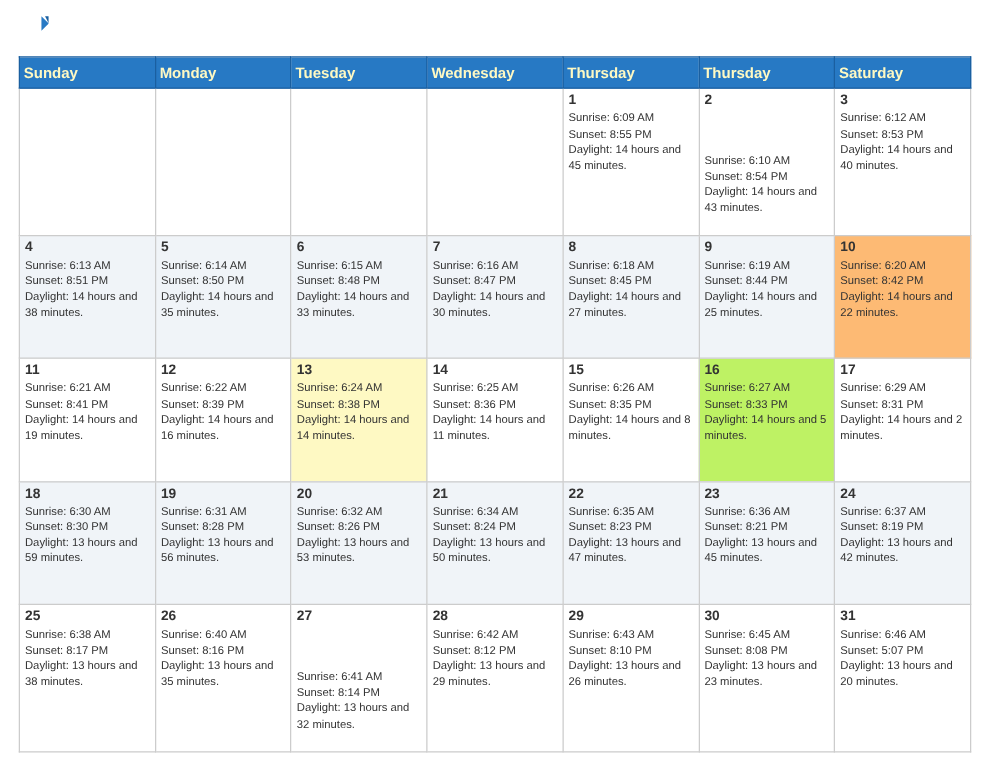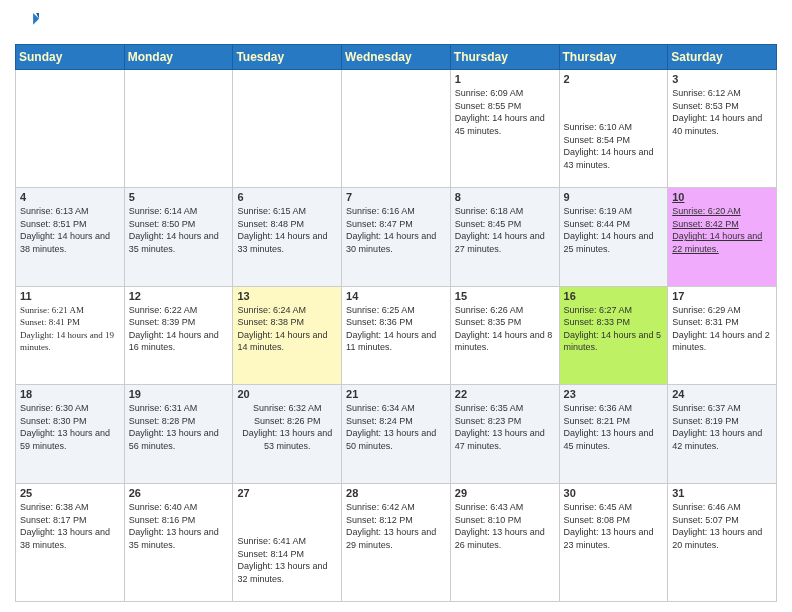--- a/index.html
+++ b/index.html
@@ -190,31 +190,31 @@
             <div class="sun-info" style="white-space: pre-line;">Sunrise: 6:18 AM
 Sunset: 8:45 PM
 Daylight: 14 hours and 27 minutes.</div>
           </td>
           <td style="background: rgb(240, 244, 248);">
             <span class="day-number">9</span>
             <div class="sun-info" style="white-space: pre-line;">Sunrise: 6:19 AM
 Sunset: 8:44 PM
 Daylight: 14 hours and 25 minutes.</div>
           </td>
-          <td style="background: #f0abfc; text-decoration: underline;">
+          <td style="background: #fdba74;">
             <span class="day-number">10</span>
             <div class="sun-info" style="white-space: pre-line;">Sunrise: 6:20 AM
 Sunset: 8:42 PM
 Daylight: 14 hours and 22 minutes.</div>
           </td>
         </tr>
         <tr>
           <td style="background: rgb(255, 255, 255);">
             <span class="day-number">11</span>
-            <div class="sun-info" style="white-space: pre-line; font-family: Liberation Serif, serif;">Sunrise: 6:21 AM
+            <div class="sun-info" style="white-space: pre-line;">Sunrise: 6:21 AM
 Sunset: 8:41 PM
 Daylight: 14 hours and 19 minutes.</div>
           </td>
           <td style="background: rgb(255, 255, 255);">
             <span class="day-number">12</span>
             <div class="sun-info" style="white-space: pre-line;">Sunrise: 6:22 AM
 Sunset: 8:39 PM
 Daylight: 14 hours and 16 minutes.</div>
           </td>
           <td style="background: #fef9c3;">
@@ -256,21 +256,21 @@
 Daylight: 13 hours and 59 minutes.</div>
           </td>
           <td style="background: rgb(240, 244, 248);">
             <span class="day-number">19</span>
             <div class="sun-info" style="white-space: pre-line;">Sunrise: 6:31 AM
 Sunset: 8:28 PM
 Daylight: 13 hours and 56 minutes.</div>
           </td>
           <td style="background: rgb(240, 244, 248);">
             <span class="day-number">20</span>
-            <div class="sun-info" style="white-space: pre-line; text-align: center;">Sunrise: 6:32 AM
+            <div class="sun-info" style="white-space: pre-line;">Sunrise: 6:32 AM
 Sunset: 8:26 PM
 Daylight: 13 hours and 53 minutes.</div>
           </td>
           <td style="background: rgb(240, 244, 248);">
             <span class="day-number">21</span>
             <div class="sun-info" style="white-space: pre-line;">Sunrise: 6:34 AM
 Sunset: 8:24 PM
 Daylight: 13 hours and 50 minutes.</div>
           </td>
           <td style="background: rgb(240, 244, 248);">

